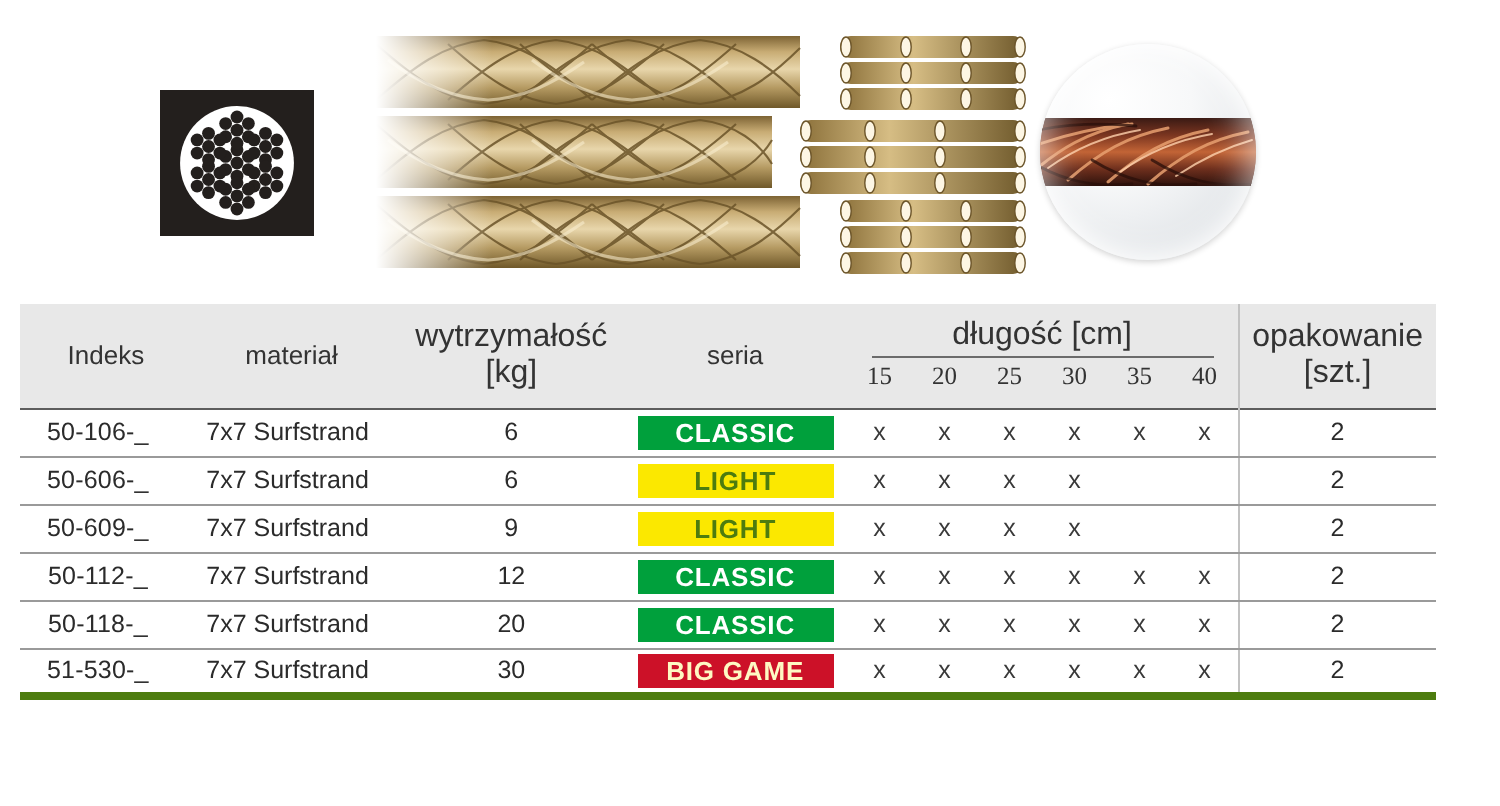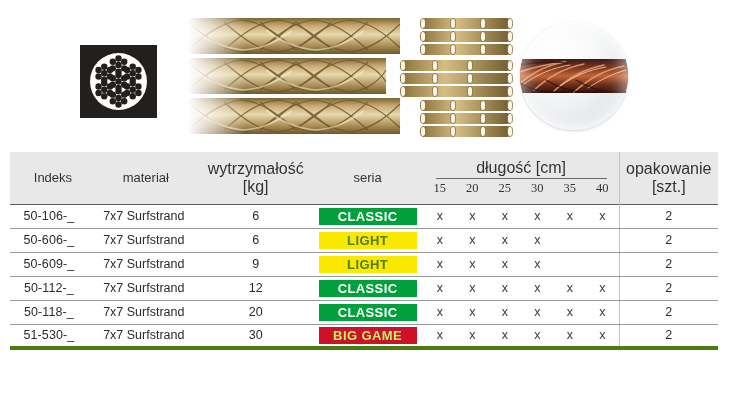--- a/index.html
+++ b/index.html
@@ -98,21 +98,21 @@
 
   td.seria { padding: 0 6px; }
   .badge {
     display: block; width: 98px; margin: 0 auto;
     height: 17px; line-height: 17px;
     font-size: 13px; font-weight: bold; letter-spacing: .4px;
     text-align: center;
   }
   .badge.classic  { background: #00a03c; color: #ffffff; }
   .badge.light    { background: #fbe800; color: #4d7c0f; }
-  .badge.big-game { background: #cc1128; color: #bef264; }
+  .badge.big-game { background: #cc1128; color: #fef9c3; }
 
   .lencells { display: flex; width: 195px; }
   .lencells span {
     flex: 1 1 0; text-align: center; font-size: 12.5px; color: #3a3a3a;
   }
 </style>
 </head>
 <body>
 
 <div class="page">

